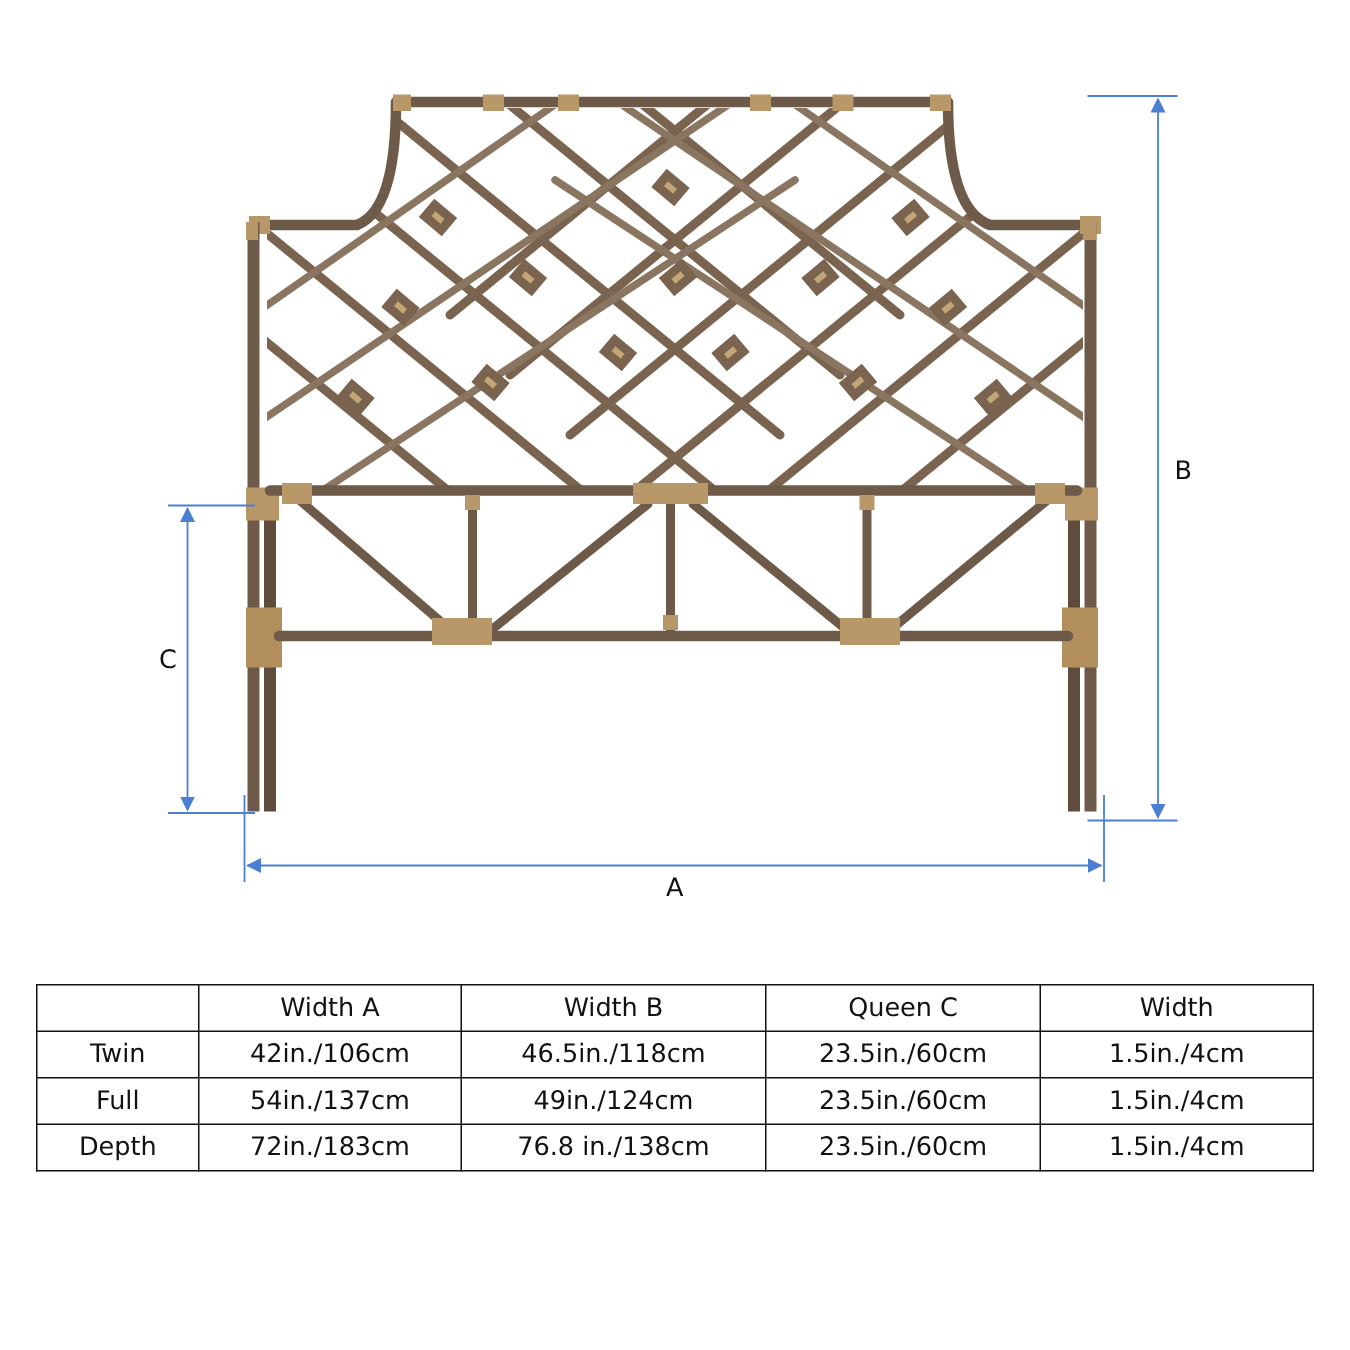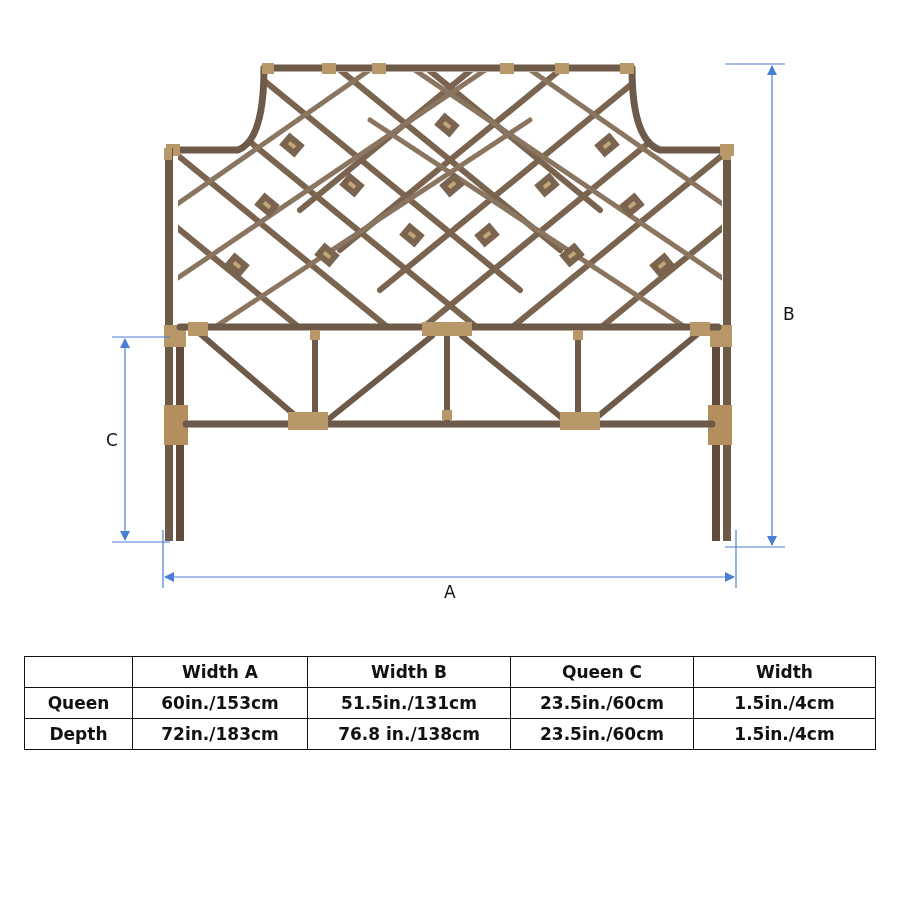--- a/index.html
+++ b/index.html
@@ -3,21 +3,21 @@
   <meta charset="utf-8">
   <style>
     html, body { margin: 0; padding: 0; background: #ffffff; }
     body { width: 900px; height: 900px; position: relative; overflow: hidden;
            font-family: "DejaVu Sans", "Liberation Sans", sans-serif; }
     #diagram { position: absolute; left: 0; top: 0; width: 900px; height: 620px; }
     .dim-label { position: absolute; font-size: 17px; color: #111; line-height: 1; }
     #spec-table { position: absolute; left: 24px; top: 656px; border-collapse: collapse;
                   font-size: 17px; color: #111; }
     #spec-table td, #spec-table th { border: 1.5px solid #111; text-align: center;
-                  font-weight: bold; height: 30px; padding: 0; }
+                  font-weight: normal; height: 30px; padding: 0; }
   </style>
 </head>
 <body>
 
 <svg id="diagram" viewBox="0 0 900 620" xmlns="http://www.w3.org/2000/svg">
   <defs>
     <clipPath id="lattice-clip">
       <path d="M178,152 L238,152 Q262,140 262,72 L630,72 Q632,140 658,152 L722,152 L722,325 L178,325 Z"></path>
     </clipPath>
     <marker id="arr" viewBox="0 0 10 10" refX="9" refY="5" markerWidth="10" markerHeight="10" orient="auto-start-reverse" markerUnits="userSpaceOnUse">
@@ -158,23 +158,30 @@
     <tr>
       <th></th>
       <th>Width A</th>
       <th>Width B</th>
       <th>Queen C</th>
       <th>Width</th>
     </tr>
   </thead>
   <tbody>
     <tr>
-      <td>Queen</td>
-      <td>60in./153cm</td>
-      <td>51.5in./131cm</td>
+      <td>Twin</td>
+      <td>42in./106cm</td>
+      <td>46.5in./118cm</td>
+      <td>23.5in./60cm</td>
+      <td>1.5in./4cm</td>
+    </tr>
+    <tr>
+      <td>Full</td>
+      <td>54in./137cm</td>
+      <td>49in./124cm</td>
       <td>23.5in./60cm</td>
       <td>1.5in./4cm</td>
     </tr>
     <tr>
       <td>Depth</td>
       <td>72in./183cm</td>
       <td>76.8 in./138cm</td>
       <td>23.5in./60cm</td>
       <td>1.5in./4cm</td>
     </tr>

